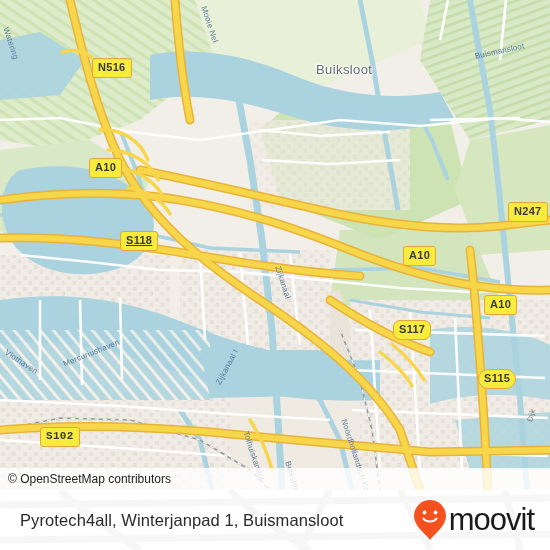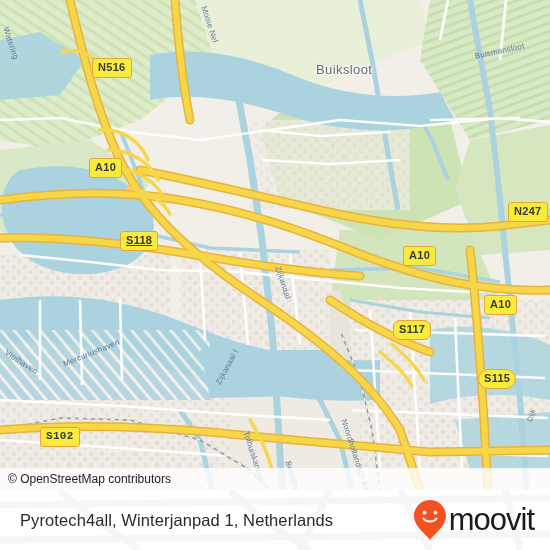--- a/index.html
+++ b/index.html
@@ -288,21 +288,21 @@
       <g stroke="#e6e6e6" stroke-width="7" fill="none">
         <path d="M60,490 C80,510 110,530 140,550"></path>
         <path d="M230,490 C250,512 280,532 310,550"></path>
         <path d="M400,490 L430,550"></path>
         <path d="M0,505 L550,498"></path>
         <path d="M0,540 L550,534"></path>
         <path d="M330,490 L300,550"></path>
         <path d="M505,490 L520,550"></path>
       </g>
     </svg>
-    <div id="footer-title">Pyrotech4all, Winterjanpad 1, Netherlands</div>
+    <div id="footer-title">Pyrotech4all, Winterjanpad 1, Buismansloot</div>
     <div id="logo">
       <svg width="34" height="42" viewBox="0 0 34 42">
         <path d="M17 1 C8.2 1 1 8.2 1 17 C1 27 12 34 17 41 C22 34 33 27 33 17 C33 8.2 25.8 1 17 1 Z" fill="#f4511e"></path>
         <circle cx="11.5" cy="13.5" r="1.9" fill="#ffffff"></circle>
         <circle cx="22.5" cy="13.5" r="1.9" fill="#ffffff"></circle>
         <path d="M10.5 19.5 C13 23.5 21 23.5 23.5 19.5" stroke="#ffffff" stroke-width="2.1" fill="none" stroke-linecap="round"></path>
       </svg>
       <span id="logo-text">moovit</span>
     </div>
   </div>

